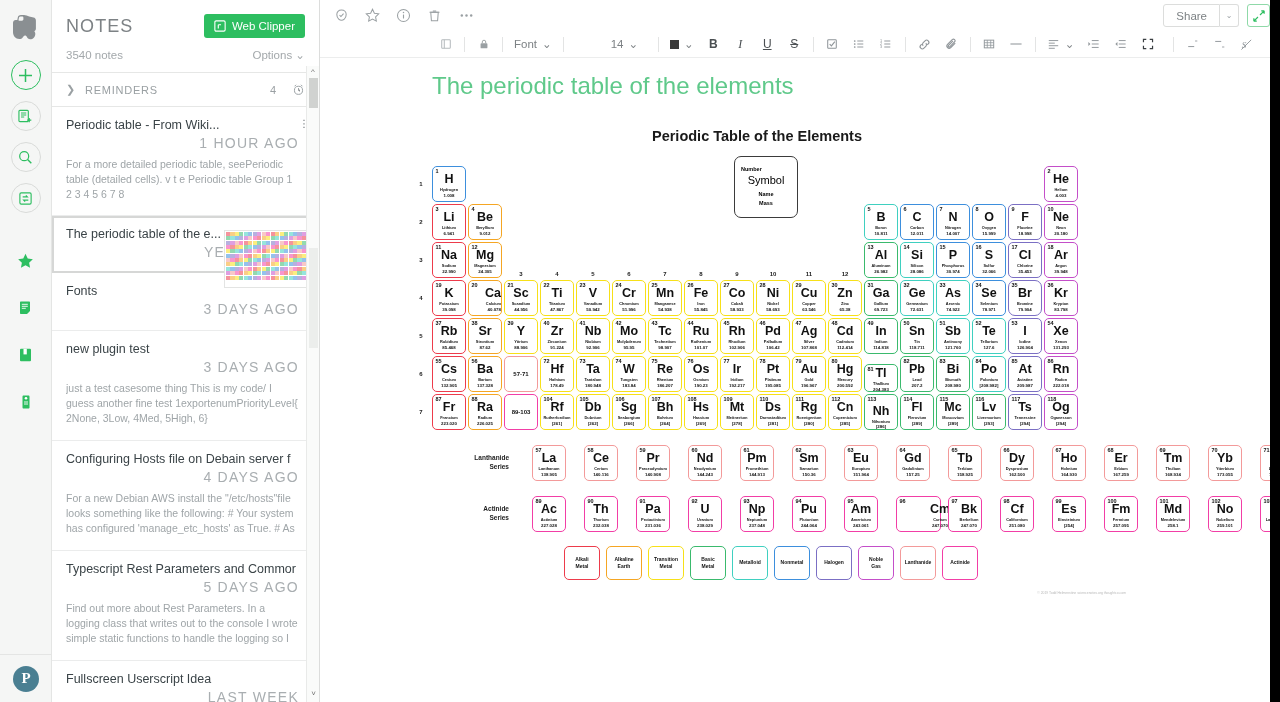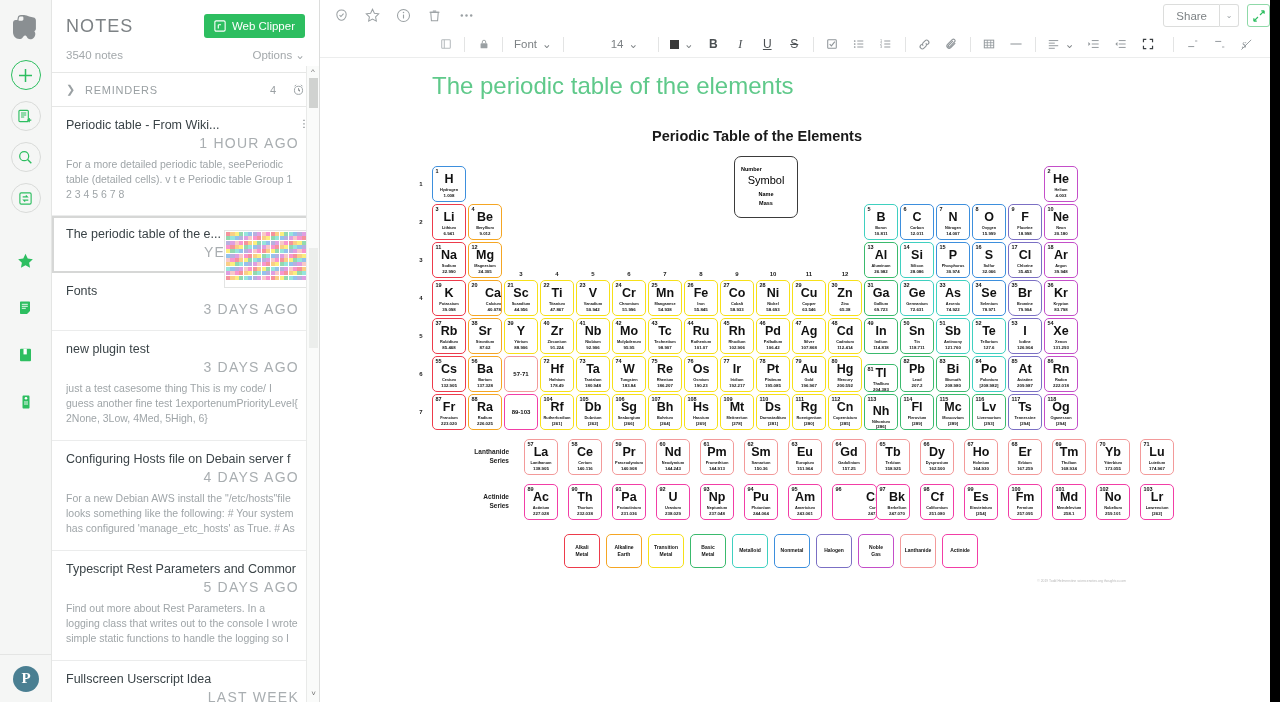--- a/index.html
+++ b/index.html
@@ -88,22 +88,22 @@
   .gnum { font-size:6px; color:#222; text-align:center; align-self:end; padding-bottom:1px; font-weight:bold; }
   .pnum { font-size:6px; color:#222; display:flex; align-items:center; justify-content:center; font-weight:bold;}
   .cell { border:1.6px solid #999; border-radius:5px; position:relative; background:#fff;
           display:flex; flex-direction:column; align-items:center; justify-content:center; }
   .cell .z { position:absolute; top:1px; left:2.5px; font-size:5.5px; font-weight:bold; color:#111; }
   .cell .sy { font-size:12.5px; font-weight:bold; color:#111; line-height:1; margin-top:3px; }
   .cell .nm { font-size:3.9px; font-weight:bold; color:#111; margin-top:1.5px; }
   .cell .ms { font-size:4.4px; font-weight:bold; color:#111; margin-top:.5px; }
   .cell.ph { justify-content:center; }
   .cell.ph .sy { font-size:6px; margin-top:0; }
-  .series { display:grid; grid-template-columns:56px repeat(15,34px); grid-auto-rows:36px; gap:10px;
-            margin-top:9px; margin-left:46px; }
+  .series { display:grid; grid-template-columns:56px repeat(15,34px); grid-auto-rows:36px; gap:18px;
+            margin-top:15px; margin-left:46px; }
   .slabel { font-size:6.5px; text-align:right; color:#222; display:flex; flex-direction:column;
             align-items:flex-end; justify-content:center; padding-right:5px; line-height:1.35; font-weight:bold;}
   .legend { display:flex; gap:6px; margin-top:14px; margin-left:152px; }
   .lg { width:36px; height:34px; border:1.8px solid #999; border-radius:5px; display:flex;
         flex-direction:column; align-items:center; justify-content:center; font-size:5px;
         font-weight:bold; color:#111; line-height:1.5; text-align:center; }
   .copyr { position:absolute; right:6px; bottom:-16px; font-size:3.4px; color:#b9b9b9;
            text-align:right; line-height:1.5; }
   .strip { position:absolute; right:0; top:0; width:10px; height:702px; background:#000; }
 </style>

